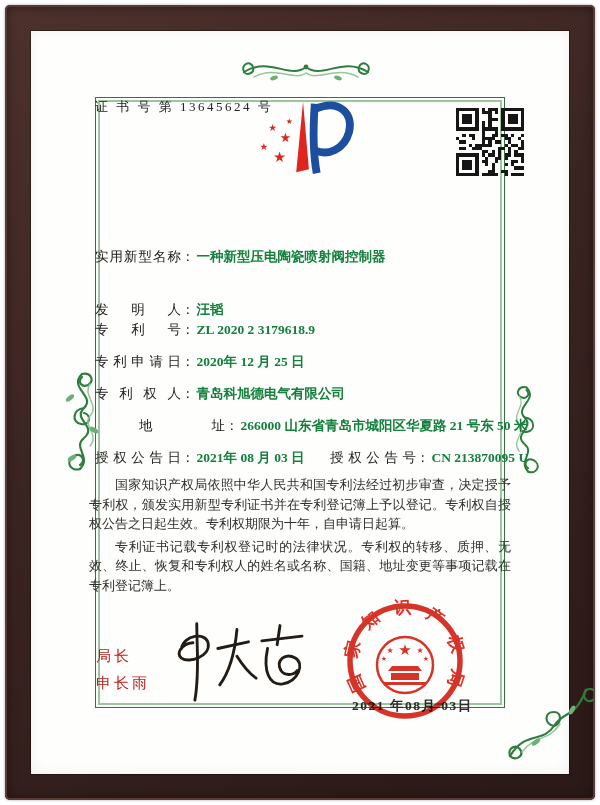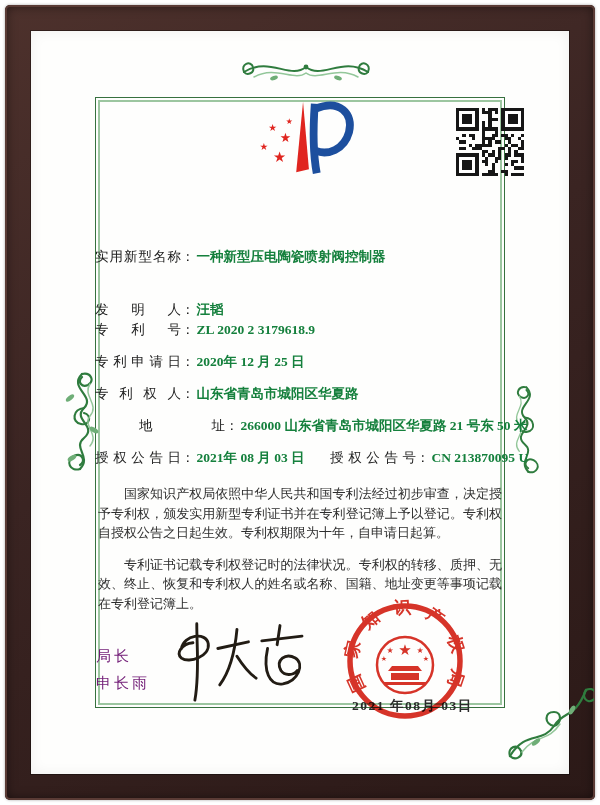--- a/index.html
+++ b/index.html
@@ -20,23 +20,23 @@
   .title{position:absolute;left:0;top:186px;width:100%;text-align:center;
          font-size:31px;font-weight:bold;letter-spacing:6px;color:#111;}
   .frow{position:absolute;left:95px;height:20px;font-size:13.5px;color:#222;white-space:nowrap;}
   .flabel{display:inline-block;width:86px;text-align:justify;text-align-last:justify;
           vertical-align:bottom;}
   .fcolon{display:inline-block;margin-right:2px;}
   .fvalue{font-weight:bold;color:#15803d;}
   .frow2{left:330px;}
   .paras{position:absolute;left:86px;top:472px;width:428px;font-size:13px;line-height:19.5px;
          color:#2e2e2e;text-align:justify;}
-  .paras p{margin:12px;text-indent:2em;font-family:Liberation Serif, serif;}
+  .paras p{margin:3px;text-indent:2em;font-family:Liberation Serif, serif;}
   .director{position:absolute;left:96px;top:642px;font-family:"Liberation Sans","DejaVu Sans",sans-serif;
-            font-size:15px;line-height:27px;letter-spacing:3px;color:#701a75;}
+            font-size:15px;line-height:27px;letter-spacing:3px;color:#b91c1c;}
   .signature{position:absolute;left:152px;top:616px;width:168px;height:88px;}
   .seal-date{position:absolute;left:352px;top:697px;font-size:13.5px;font-weight:bold;
              letter-spacing:1.5px;color:#2a2a2a;z-index:2;}
   .seal{position:absolute;left:335px;top:591px;width:140px;height:140px;z-index:3;
         mix-blend-mode:multiply;opacity:.95;}
   .star{font-family:"DejaVu Sans",sans-serif;}
 </style>
 </head>
 <body>
 
@@ -96,20 +96,21 @@
       <path d="M84,12 c8,-4 14,5 7,10 c-6,4 -12,-3 -7,-10"></path>
       <path d="M52,48 c-10,-2 -10,-14 0,-14 c8,0 8,11 0,14"></path>
     </g>
     <g fill="none" stroke="#93c79a" stroke-width="1.5" stroke-linecap="round">
       <path d="M20,74 C34,56 46,64 58,46"></path>
     </g>
     <ellipse cx="34" cy="64" rx="5" ry="2.3" fill="#6fae77" transform="rotate(-40 34 64)"></ellipse>
     <ellipse cx="70" cy="32" rx="5" ry="2.3" fill="#6fae77" transform="rotate(-60 70 32)"></ellipse>
   </svg>
 
+  <div class="cert-no">证 书 号 第 13645624 号</div>
 
   <svg class="logo" viewBox="0 0 120 90">
     <polygon points="58,6 51,78 64,75" fill="#e0251f"></polygon>
     <g fill="none" stroke="#1d4f9e" stroke-linecap="butt">
       <path d="M70,8 C68,36 68,58 72,79" stroke-width="8"></path>
       <path d="M71,13 C95,3 110,18 105,37 C100,55 83,61 71,56" stroke-width="8"></path>
     </g>
     <g fill="#e0251f" text-anchor="middle" class="star">
       <text x="44" y="29" font-size="8" class="star" font-family="DejaVu Sans">★</text>
       <text x="27" y="36" font-size="10" class="star" font-family="DejaVu Sans">★</text>
@@ -256,21 +257,21 @@
   <div class="frow" style="top:301px;">
     <span class="flabel">发明人</span><span class="fcolon">：</span><span class="fvalue">汪韬</span>
   </div>
   <div class="frow" style="top:321px;">
     <span class="flabel">专利号</span><span class="fcolon">：</span><span class="fvalue">ZL 2020 2 3179618.9</span>
   </div>
   <div class="frow" style="top:353px;">
     <span class="flabel">专利申请日</span><span class="fcolon">：</span><span class="fvalue">2020年 12 月 25 日</span>
   </div>
   <div class="frow" style="top:385px;">
-    <span class="flabel">专利权人</span><span class="fcolon">：</span><span class="fvalue">山东省青岛市城阳区华夏路</span>
+    <span class="flabel">专利权人</span><span class="fcolon">：</span><span class="fvalue">青岛科旭德电气有限公司</span>
   </div>
   <div class="frow" style="top:417px;padding-left:44px;">
     <span class="flabel">地址</span><span class="fcolon">：</span><span class="fvalue">266000 山东省青岛市城阳区华夏路 21 号东 50 米</span>
   </div>
   <div class="frow" style="top:449px;">
     <span class="flabel">授权公告日</span><span class="fcolon">：</span><span class="fvalue">2021年 08 月 03 日</span>
   </div>
   <div class="frow frow2" style="top:449px;">
     <span class="flabel">授权公告号</span><span class="fcolon">：</span><span class="fvalue">CN 213870095 U</span>
   </div>

